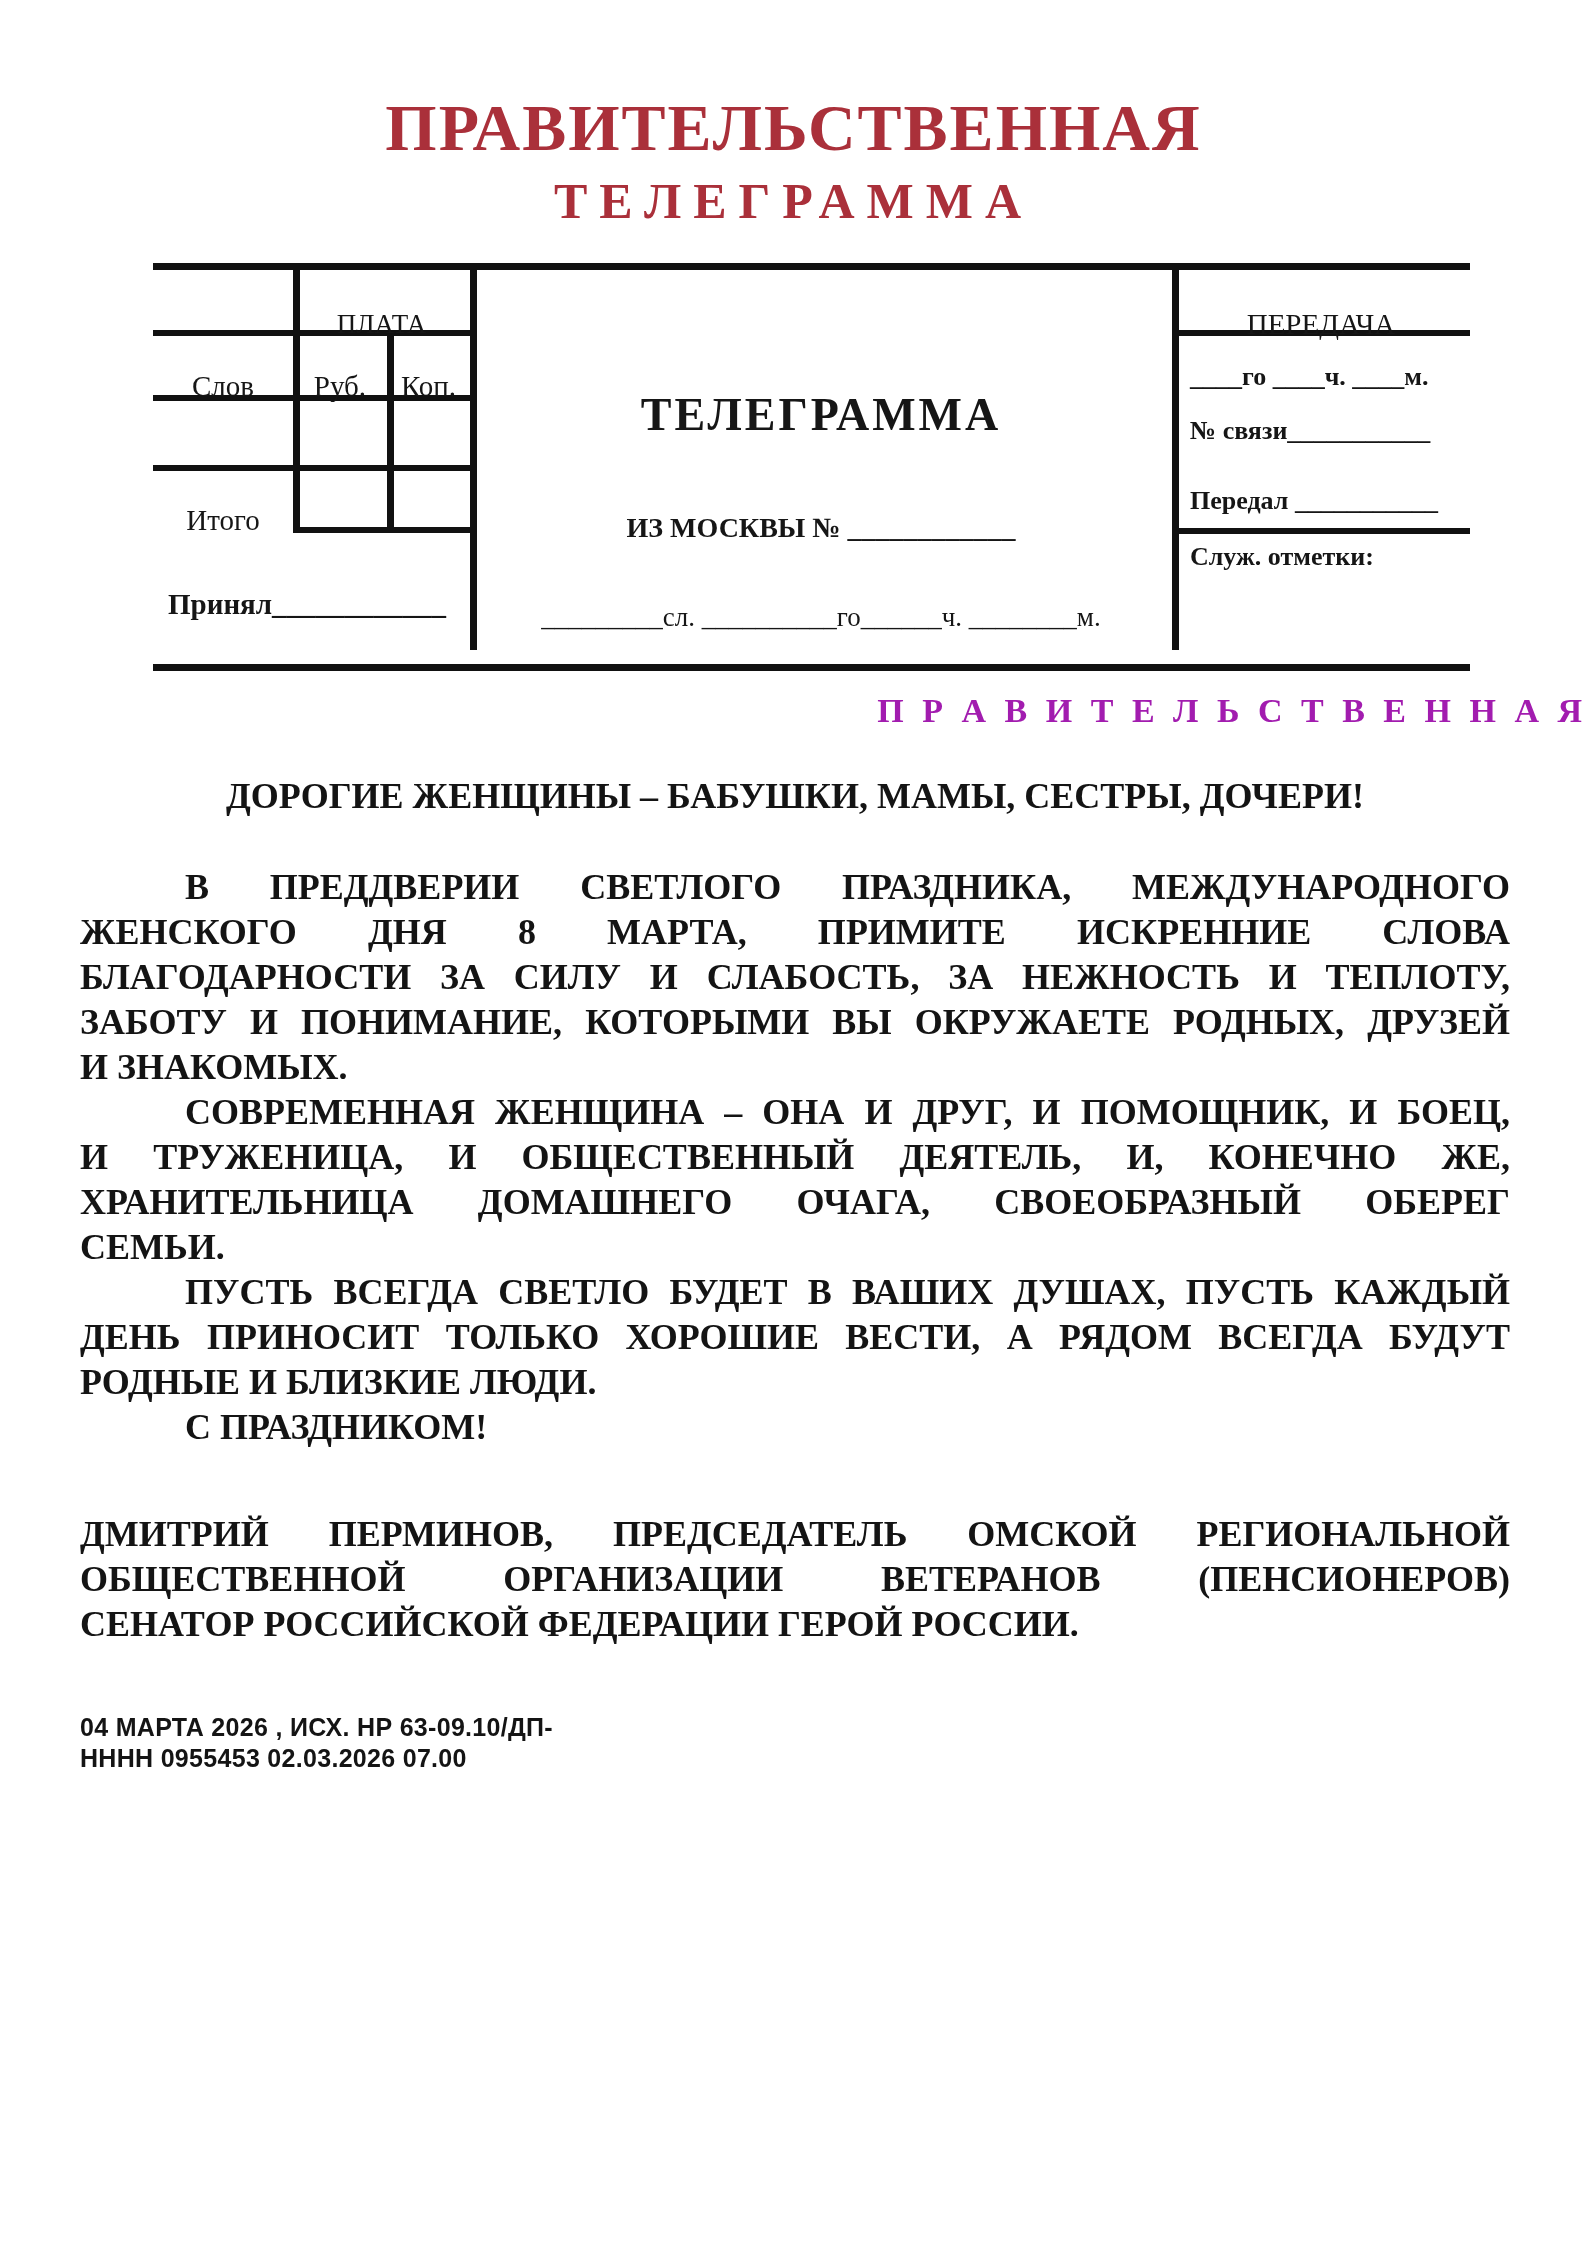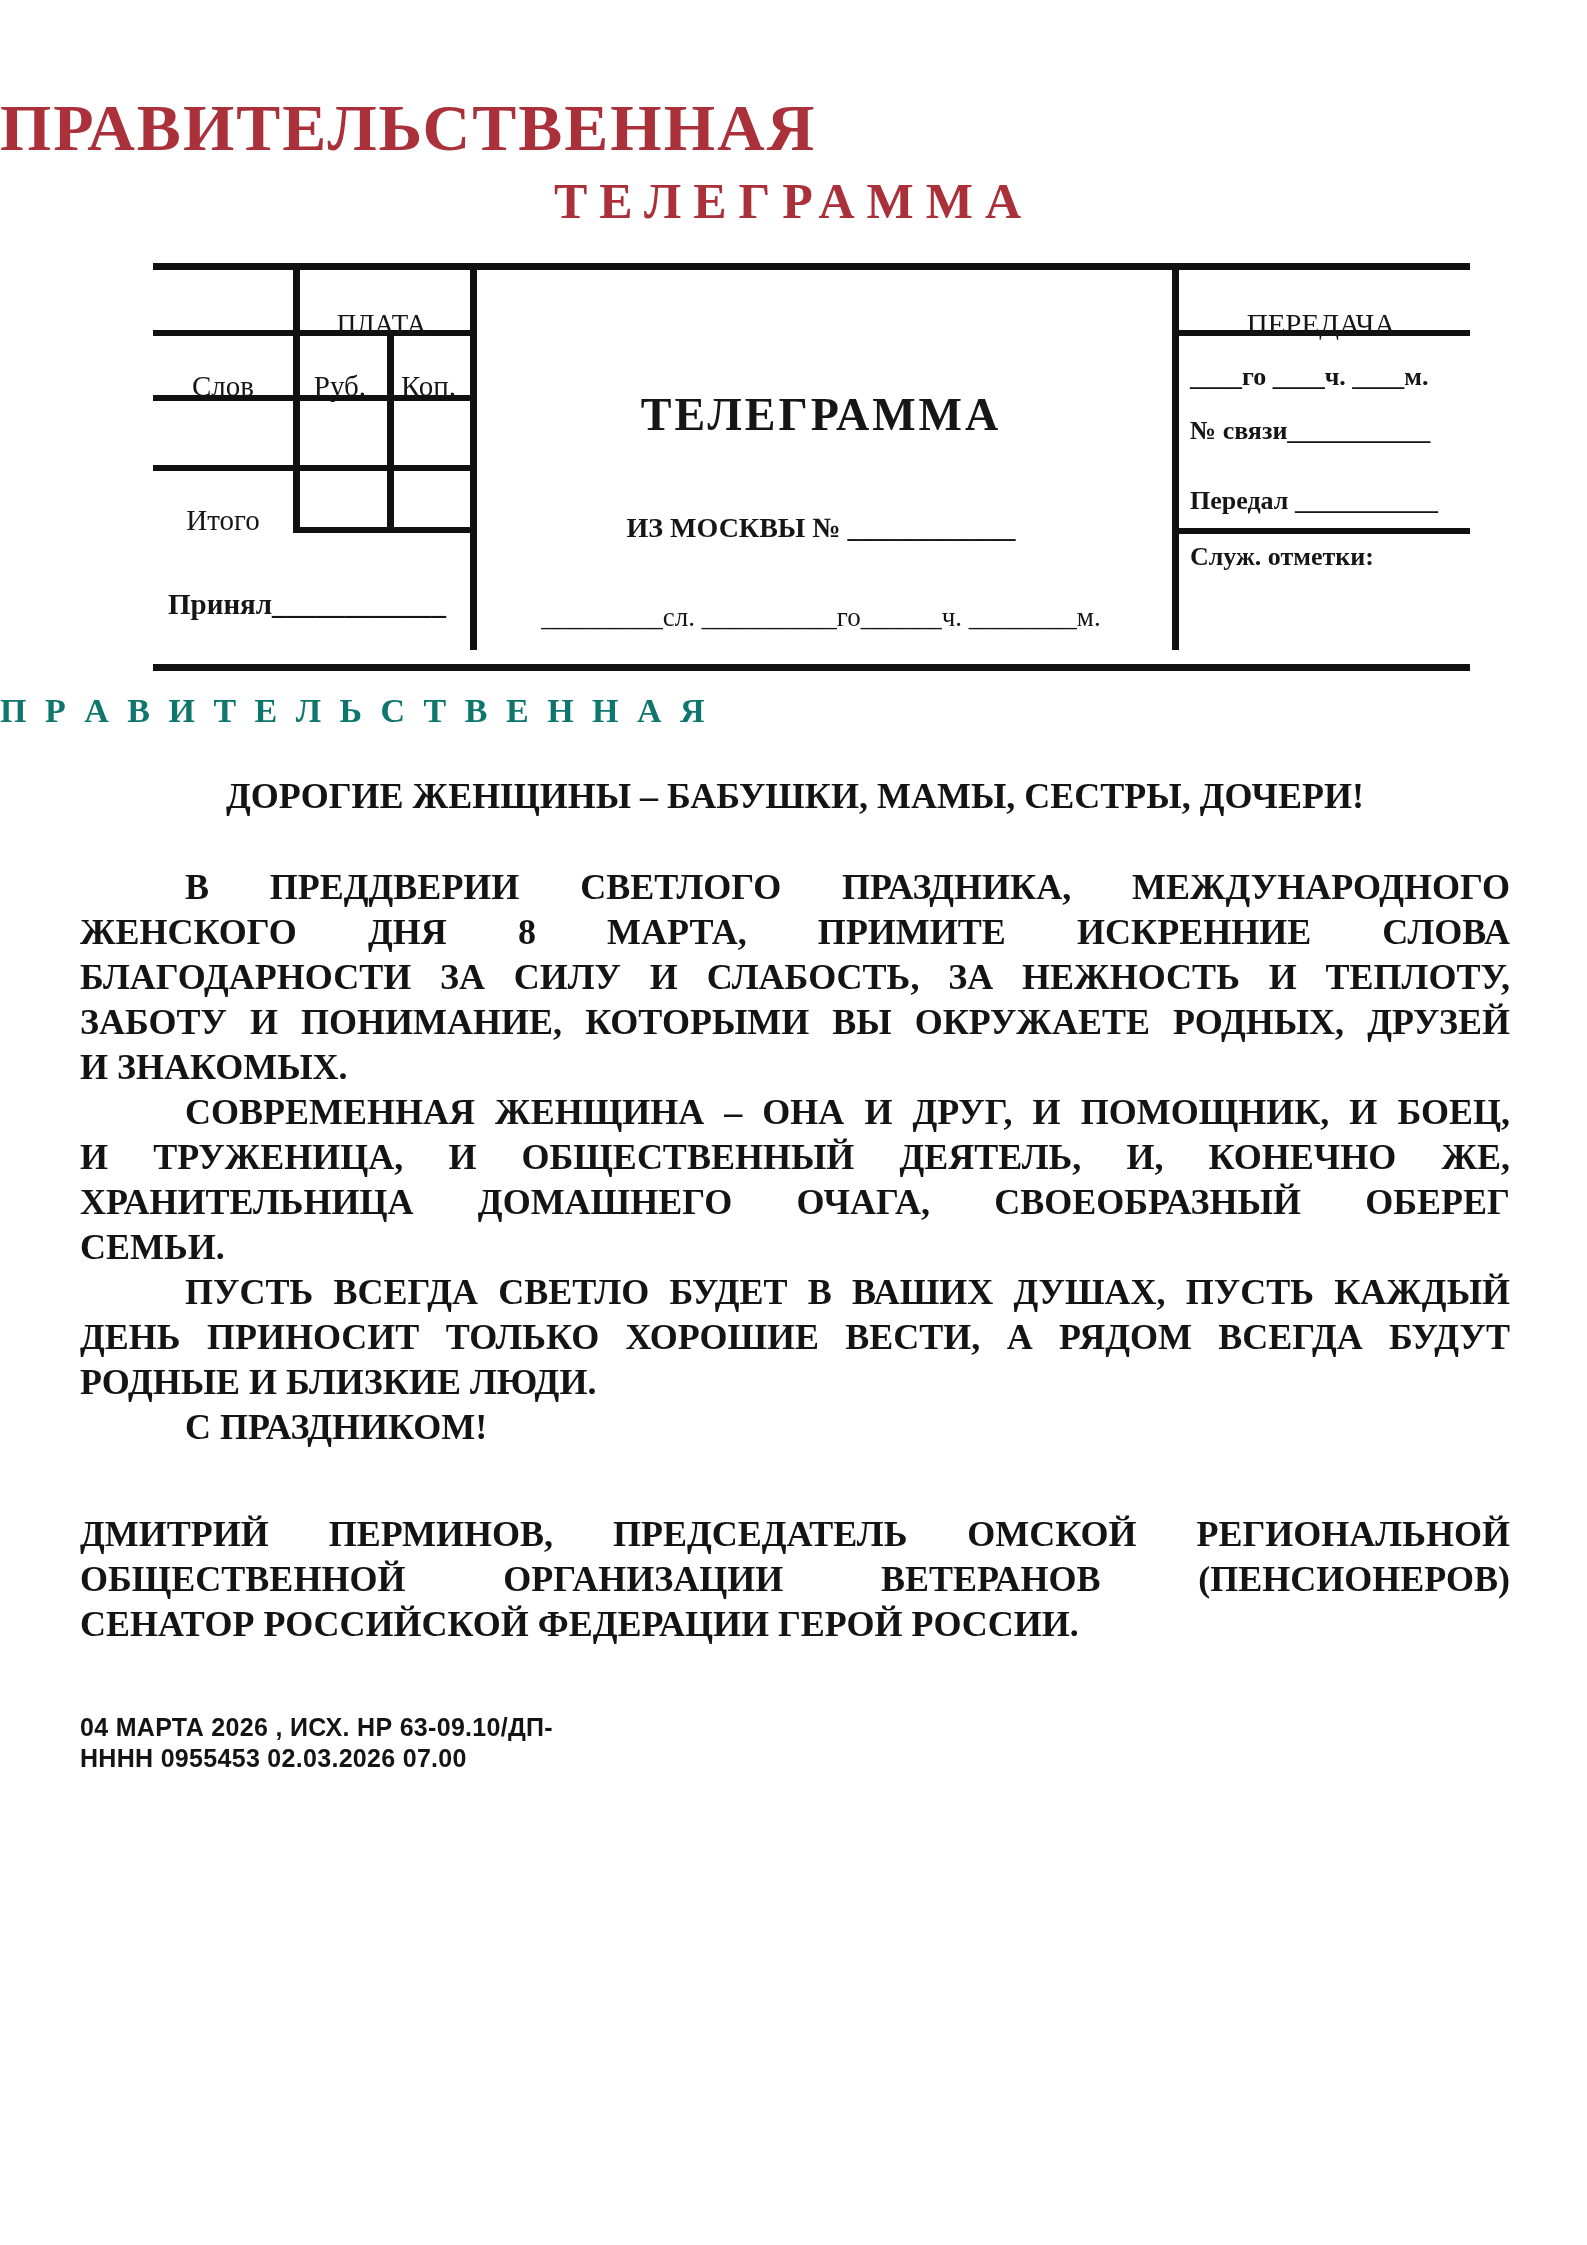--- a/index.html
+++ b/index.html
@@ -4,32 +4,32 @@
 <style>
   html,body { margin:0; padding:0; background:#e8e8e8; }
   .page {
     position:relative; width:1587px; height:2245px; margin:0 auto;
     background:#ffffff; overflow:hidden;
     font-family:"Liberation Serif", serif; color:#161616;
   }
   
   .doc-title {
     position:absolute; top:90px; left:0; width:100%;
-    font-size:66px; font-weight:bold;
+    text-align:center; font-size:66px; font-weight:bold;
     letter-spacing:2px; color:#aa303a; white-space:nowrap;
   }
   .doc-subtitle {
     position:absolute; top:172px; left:0; width:100%;
     text-align:center; font-size:50px; font-weight:bold;
     letter-spacing:12px; color:#aa303a; white-space:nowrap;
   }
   .banner {
     position:absolute; top:692px; left:0; width:100%;
-    text-align:left; font-size:34px; font-weight:bold;
-    letter-spacing:5px; color:#0f766e; white-space:nowrap;
+    text-align:right; font-size:34px; font-weight:bold;
+    letter-spacing:5px; color:#a21caf; white-space:nowrap;
   }
   
   .form {
     position:absolute; left:153px; top:263px; width:1317px; height:394px;
     border-top:7px solid #111; border-bottom:7px solid #111;
     box-sizing:content-box;
   }
   .hl, .vl { position:absolute; background:#111; }
   .hl { height:6px; }
   .vl { width:7px; }

